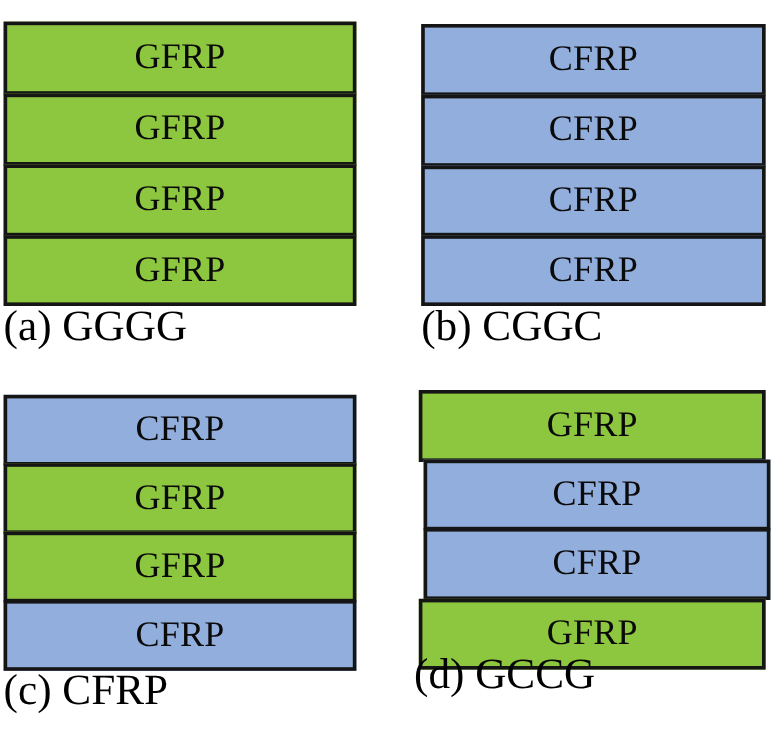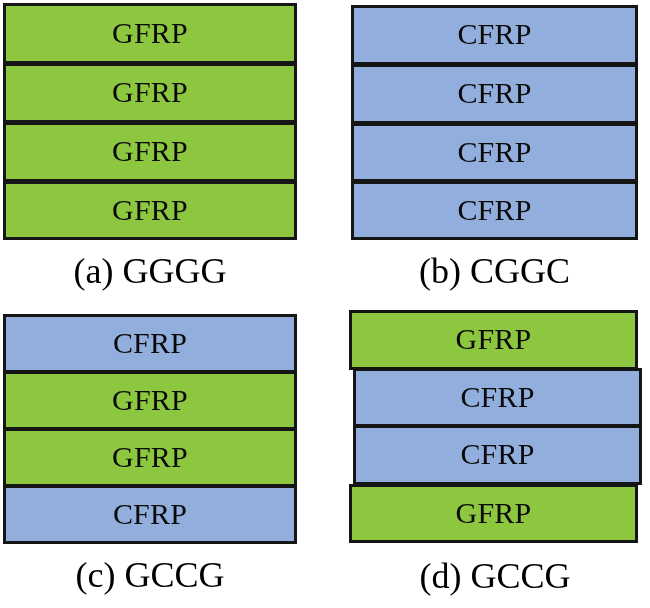--- a/index.html
+++ b/index.html
@@ -26,21 +26,21 @@
   }
 
   
   .panel {
     position: absolute;
   }
 
   .stack {
     position: absolute;
     left: 0;
-    top: 0;
+    top: 15px;
     box-sizing: border-box;
   }
 
   .layer {
     position: absolute;
     box-sizing: border-box;
     border: 3px solid #151515;
     display: flex;
     align-items: center;
     justify-content: center;
@@ -54,21 +54,20 @@
     color: #0a0a0a;
     letter-spacing: 0.2px;
     white-space: nowrap;
     position: relative;
     top: -1px;
   }
 
   .caption {
     position: absolute;
     width: 100%;
-    text-align: center;
     font-family: "Liberation Serif", "DejaVu Serif", serif;
     font-size: 36px;
     line-height: 1;
     color: #000000;
     white-space: nowrap;
   }
 </style>
 </head>
 <body>
 
@@ -118,34 +117,34 @@
       <div class="layer" style="left:0px; top:57px; width:294px; height:59px; background:#8DC63F;">
         <span class="layer-label">GFRP</span>
       </div>
       <div class="layer" style="left:0px; top:114px; width:294px; height:59px; background:#8DC63F;">
         <span class="layer-label">GFRP</span>
       </div>
       <div class="layer" style="left:0px; top:171px; width:294px; height:59px; background:#92AEDC;">
         <span class="layer-label">CFRP</span>
       </div>
     </div>
-    <div class="caption" style="top:243px;">(c) GCCG</div>
+    <div class="caption" style="top:243px;">(c) CFRP</div>
   </div>
 
   <div class="panel" style="left:345px; top:310px; width:300px; height:290px;">
     <div class="stack" style="width:300px; height:233px;">
       <div class="layer" style="left:4px; top:0px; width:289px; height:60px; background:#8DC63F;">
         <span class="layer-label">GFRP</span>
       </div>
       <div class="layer" style="left:8px; top:58px; width:289px; height:59px; background:#92AEDC;">
         <span class="layer-label">CFRP</span>
       </div>
       <div class="layer" style="left:8px; top:115px; width:289px; height:60px; background:#92AEDC;">
         <span class="layer-label">CFRP</span>
       </div>
       <div class="layer" style="left:4px; top:174px; width:289px; height:59px; background:#8DC63F;">
         <span class="layer-label">GFRP</span>
       </div>
     </div>
-    <div class="caption" style="top:248px;">(d) GCCG</div>
+    <div class="caption" style="top:233px;">(d) GCCG</div>
   </div>
 
 </div>
 
 </body></html>

